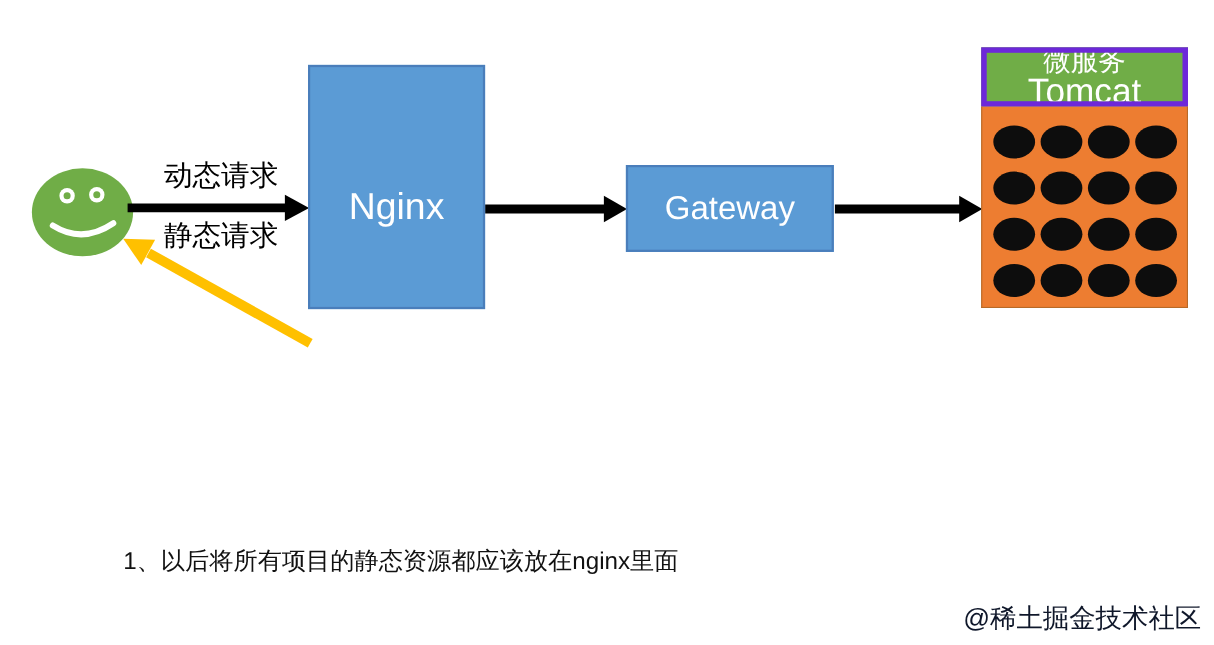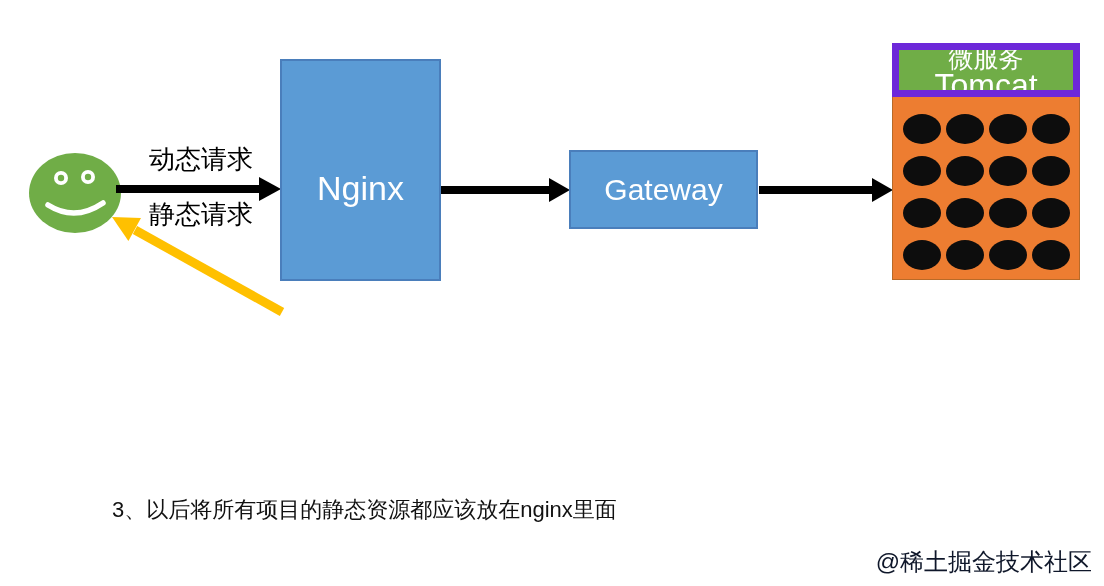--- a/index.html
+++ b/index.html
@@ -67,21 +67,21 @@
   }
   .tomcat {
     position: absolute;
     left: 892px; top: 43px;
     width: 188px;
   }
   .tc-header {
     box-sizing: border-box;
     width: 188px; height: 54px;
     background: #70ad47;
-    border: 7px solid #6d28d9;
+    border: 5px solid #6d28d9;
     color: #ffffff;
     text-align: center;
     overflow: hidden;
   }
   .tc-header .l1 { font-size: 25px; line-height: 26px; margin-top: -5px; }
   .tc-header .l2 { font-size: 32px; line-height: 29px; }
   .tc-body {
     box-sizing: border-box;
     width: 188px; height: 183px;
     background: #ed7d31;
@@ -179,18 +179,18 @@
         <div class="dot"></div>
         <div class="dot"></div>
         <div class="dot"></div>
         <div class="dot"></div>
         <div class="dot"></div>
         <div class="dot"></div>
       </div>
   </div>
 
   <div class="notes">
-    <div>3、以后将所有项目的静态资源都应该放在nginx里面</div>
+    <div>1、以后将所有项目的静态资源都应该放在nginx里面</div>
   </div>
 
   <div class="watermark">@稀土掘金技术社区</div>
 
 </div>
 
 </body></html>

